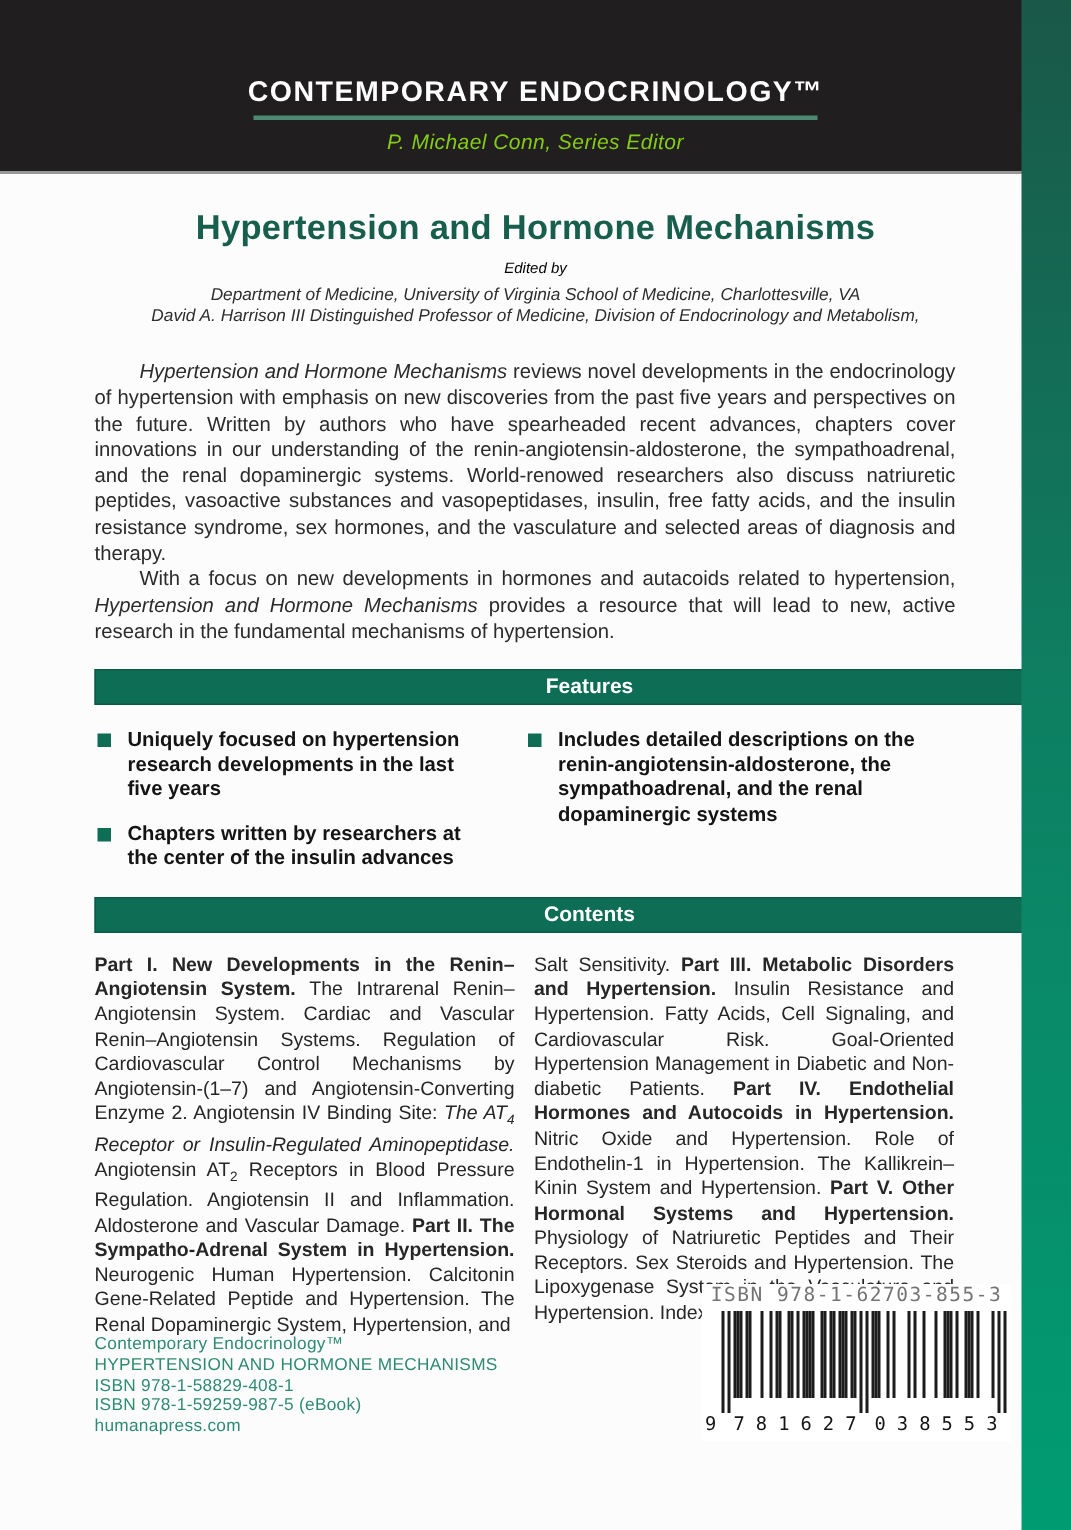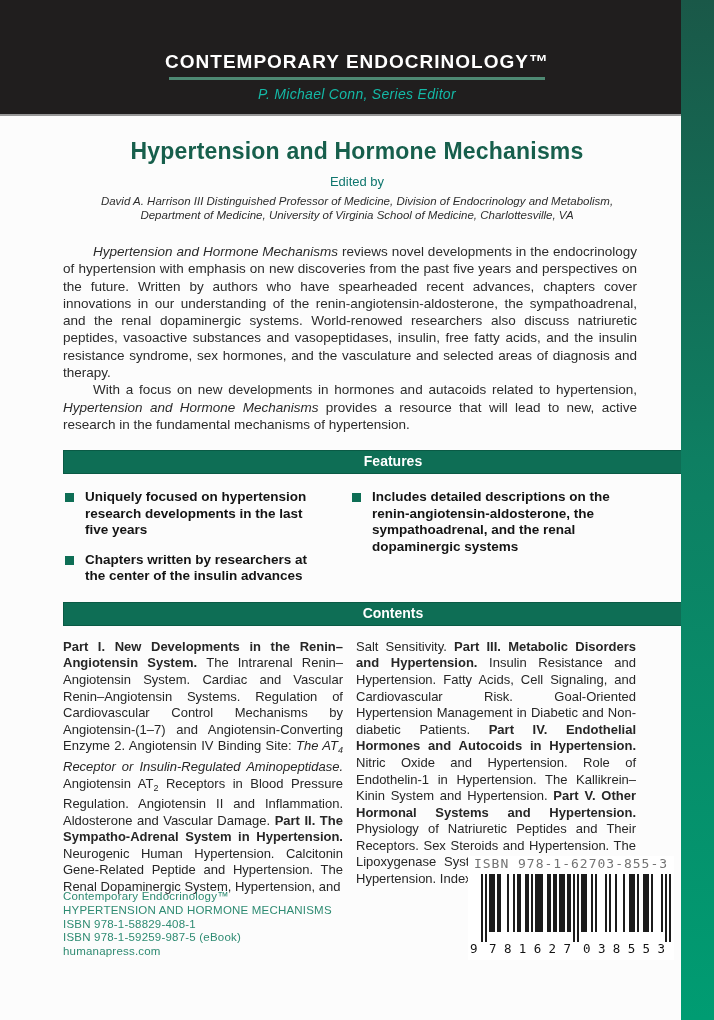--- a/index.html
+++ b/index.html
@@ -23,28 +23,28 @@
     background:#201e1e;
     border-bottom:2px solid #979797;
     display:flex;flex-direction:column;align-items:center;justify-content:flex-end;
     padding-bottom:12px;box-sizing:border-box;
   }
   .series-title{
     color:#ffffff;font-size:19px;font-weight:bold;letter-spacing:1px;
     text-align:center;line-height:20px;
   }
   .series-rule{width:376px;height:3px;background:#4e8973;margin:5px 0 6px 0;}
-  .series-editor{color:#14b8a6;font-size:14px;font-style:italic;letter-spacing:0.3px;}
+  .series-editor{color:#84cc16;font-size:14px;font-style:italic;letter-spacing:0.3px;}
   
   .title-block{text-align:center;padding:0 40px;}
   .book-title{
     margin-top:22px;
     color:#175f4c;font-size:23px;font-weight:bold;letter-spacing:0.2px;
   }
-  .edited-by{margin-top:9px;font-size:13px;color:#0f766e;}
+  .edited-by{margin-top:9px;font-size:10px;font-style:italic;color:#000000;}
   .editor-line{margin-top:3px;font-size:17px;color:#1e1e1e;}
   .editor-credentials{font-size:11.5px;letter-spacing:0.6px;}
   .affiliation{margin-top:5px;font-size:11.5px;line-height:14px;font-style:italic;color:#2e2e2e;}
   
   .description{
     width:574px;margin:21px 0 0 63px;
     font-size:13.5px;line-height:17.3px;text-align:justify;color:#2b2b2b;
   }
   .description p{margin:0;text-indent:30px;}
   
@@ -114,22 +114,22 @@
   <div class="series-band">
     <div class="series-title">CONTEMPORARY ENDOCRINOLOGY™</div>
     <div class="series-rule"></div>
     <div class="series-editor">P. Michael Conn, Series Editor</div>
   </div>
 
   <div class="title-block">
     <div class="book-title">Hypertension and Hormone Mechanisms</div>
     <div class="edited-by">Edited by</div>
     <div class="affiliation">
+      <div>Department of Medicine, University of Virginia School of Medicine, Charlottesville, VA</div>
       <div>David A. Harrison III Distinguished Professor of Medicine, Division of Endocrinology and Metabolism,</div>
-      <div>Department of Medicine, University of Virginia School of Medicine, Charlottesville, VA</div>
     </div>
   </div>
 
   <div class="description">
     <p><span class="run-i">Hypertension and Hormone Mechanisms</span><span> reviews novel developments in the endocrinology of hypertension with emphasis on new discoveries from the past five years and perspectives on the future. Written by authors who have spearheaded recent advances, chapters cover innovations in our understanding of the renin-angiotensin-aldosterone, the sympathoadrenal, and the renal dopaminergic systems. World-renowed researchers also discuss natriuretic peptides, vasoactive substances and vasopeptidases, insulin, free fatty acids, and the insulin resistance syndrome, sex hormones, and the vasculature and selected areas of diagnosis and therapy.</span></p>
     <p><span>With a focus on new developments in hormones and autacoids related to hypertension, </span><span class="run-i">Hypertension and Hormone Mechanisms</span><span> provides a resource that will lead to new, active research in the fundamental mechanisms of hypertension.</span></p>
   </div>
 
   <div class="section-bar features-bar">Features</div>
 

